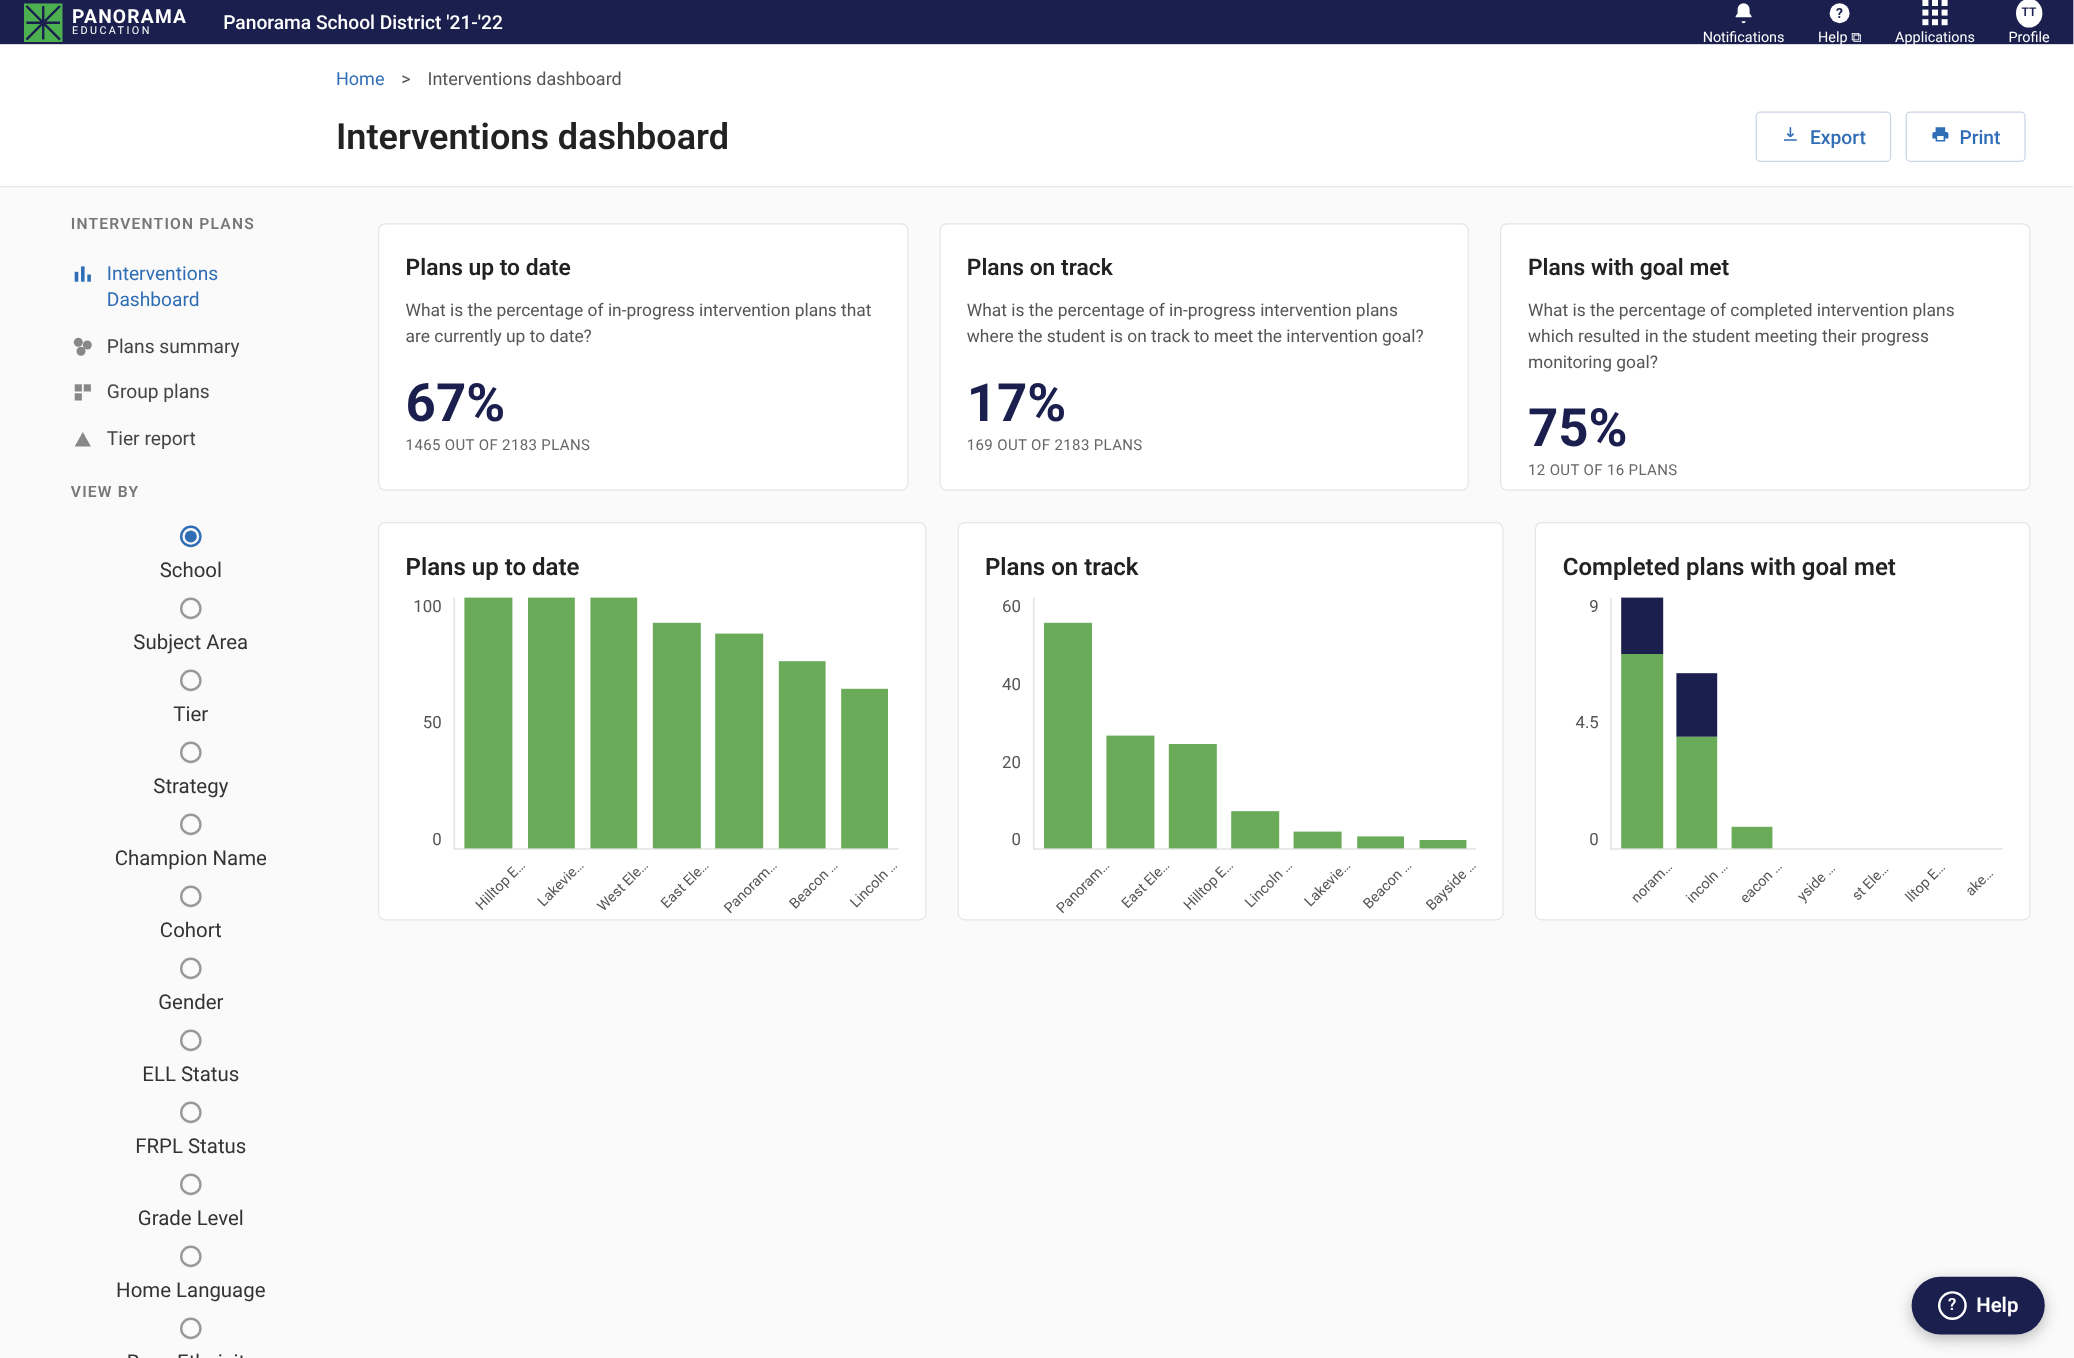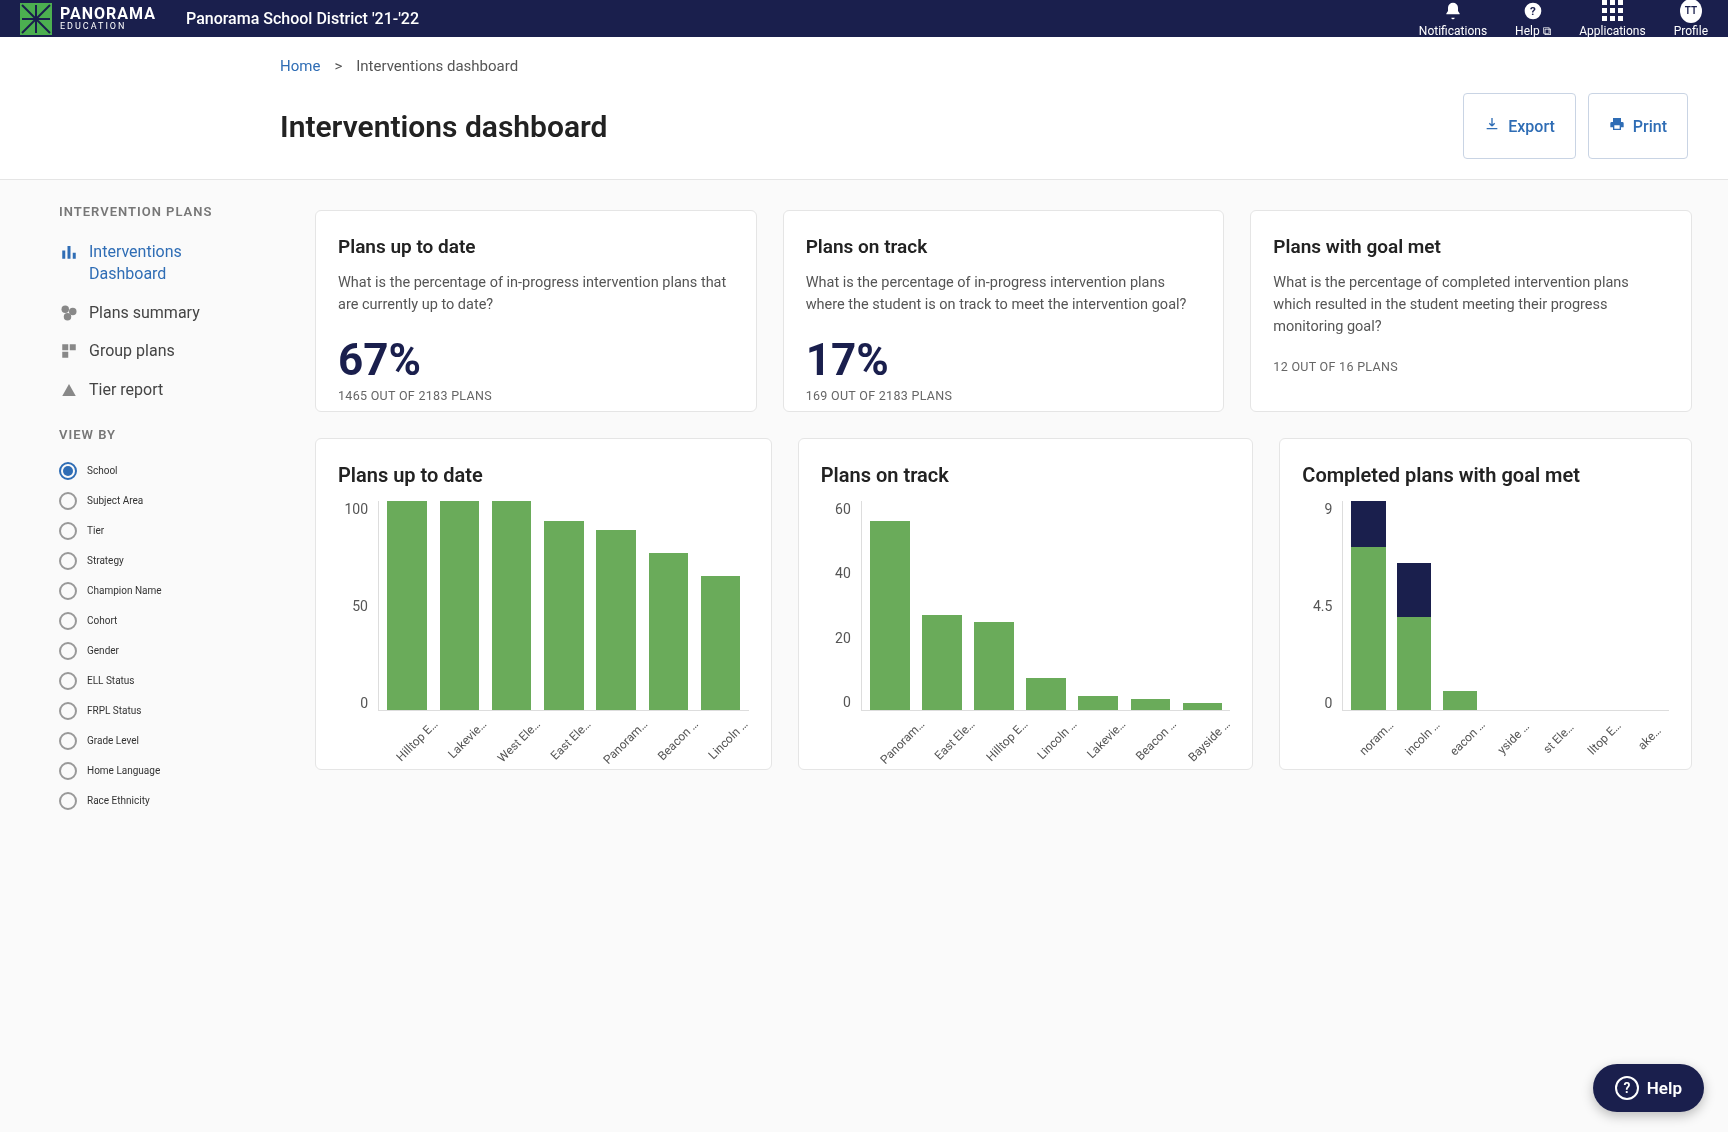--- a/index.html
+++ b/index.html
@@ -28,32 +28,32 @@
 .apps-grid { display:grid; grid-template-columns:repeat(3,5px); grid-template-rows:repeat(3,5px); gap:3px; }
 .apps-grid span{background:#fff; width:5px;height:5px;}
 
 
 .page-head { padding: 20px 40px 20px 280px; background:#fff; border-bottom:1px solid #e5e5e5; }
 .breadcrumb { display:flex; gap:14px; align-items:center; font-size:15px; color:#555; margin-bottom:18px; }
 .breadcrumb .home-link { color:#2f6db5; cursor:pointer; }
 .header-row { display:flex; align-items:center; justify-content:space-between; }
 .page-title { font-size:30px; font-weight:600; color:#222; }
 .head-buttons { display:flex; gap:12px; }
-.btn-outline { border:1px solid #c9d4e4; background:#fff; color:#2f6db5; padding:22px 20px; font-size:16px; font-weight:500; border-radius:4px; display:flex; align-items:center; gap:8px; cursor:pointer; }
+.btn-outline { border:1px solid #c9d4e4; background:#fff; color:#2f6db5; padding:10px 20px; font-size:16px; font-weight:500; border-radius:4px; display:flex; align-items:center; gap:8px; cursor:pointer; }
 
 
 .main-wrap { display:flex; }
 .sidebar { width:240px; padding:24px 12px; flex-shrink:0;margin-left:39px; }
 .sb-heading { font-size:13px; letter-spacing:1px; color:#777; font-weight:600; margin:0 8px 14px; }
 .sb-item { display:flex; align-items:flex-start; gap:10px; padding:8px; font-size:16px; color:#444; cursor:pointer; border-radius:4px; line-height:1.4; }
 .sb-item.active { color:#2f6db5; }
 .sb-item .icon { width:20px; flex-shrink:0; display:flex; align-items:center; justify-content:center; color:#888; margin-top:2px; }
 .sb-item.active .icon { color:#2f6db5; }
 .sb-section-gap { height:18px; }
-.radio-row { display:flex; align-items:center; gap:10px; padding:6px 8px; font-size:10px; color:#333; cursor:pointer;}
+.radio-row { display:flex; align-items:center; gap:10px; padding:6px 8px; font-size:17px; color:#333; cursor:pointer;flex-direction:column;}
 .radio { width:18px; height:18px; border:2px solid #999; border-radius:50%; display:flex; align-items:center; justify-content:center; }
 .radio.checked { border-color:#2f6db5; }
 .radio.checked::after{content:'';width:10px;height:10px;background:#2f6db5;border-radius:50%;}
 
 
 .content { flex:1; padding:30px 36px; }
 .card-row { display:grid; grid-template-columns:repeat(3,1fr); gap:26px; margin-bottom:26px; }
 .card { background:#fff; border:1px solid #e5e5e5; border-radius:6px; padding:24px 22px 8px; }
 .card h3 { font-size:19px; font-weight:600; margin-bottom:14px; color:#222; }
 .card .desc { font-size:14.5px; color:#555; line-height:1.5; margin-bottom:22px; }
@@ -272,20 +272,21 @@
         </div>
         <div class="card">
           <h3>Plans on track</h3>
     <p class="desc">What is the percentage of in-progress intervention plans where the student is on track to meet the intervention goal?</p>
     <div class="big">17%</div>
     <div class="sub">169 OUT OF 2183 PLANS</div>
         </div>
         <div class="card">
           <h3>Plans with goal met</h3>
     <p class="desc">What is the percentage of completed intervention plans which resulted in the student meeting their progress monitoring goal?</p>
+    <div class="big">75%</div>
     <div class="sub">12 OUT OF 16 PLANS</div>
         </div>
       </div>
     <div class="card-row">
       <div class="card chart-card">
         <h3>Plans up to date</h3>
         <div class="chart-area" id="chart-0">
             <div class="y-axis">
               <span>100</span>
               <span>50</span>

